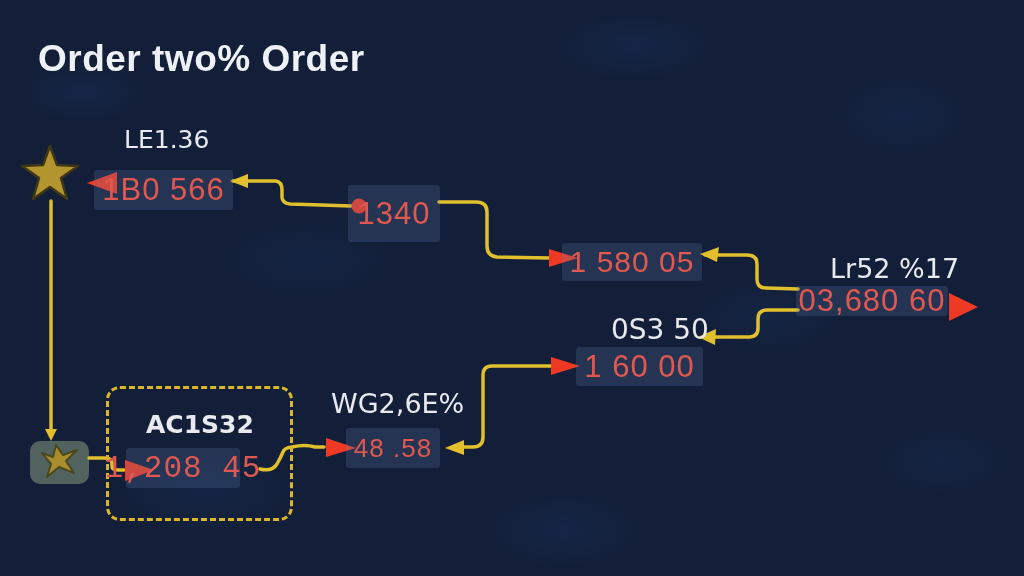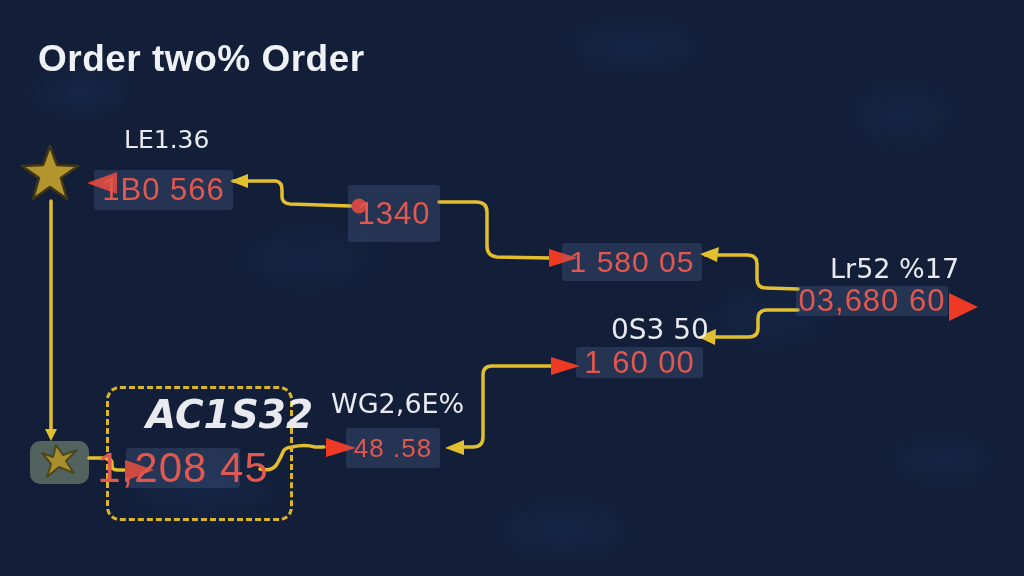--- a/index.html
+++ b/index.html
@@ -89,23 +89,23 @@
   </svg>
 
   <div class="dashed-box"></div>
 
   <div class="title">Order two% Order</div>
 
   <div class="label" style="left:124px;top:125px;font-size:25px;">LE1.36</div>
   <div class="label" style="left:830px;top:253px;font-size:27px;">Lr52 %17</div>
   <div class="label" style="left:583px;top:313px;font-size:28px;margin-left:28px;">0S3 50</div>
   <div class="label" style="left:331px;top:388px;font-size:27px;">WG2,6E%</div>
-  <div class="label" style="left:146px;top:392px;font-size:39px;font-weight:bold;font-style:italic;">AC1S32</div>
+  <div class="label" style="left:146px;top:410px;font-size:25px;font-weight:bold;">AC1S32</div>
 
   <div class="value-box" style="left:94px;top:170px;width:139px;height:40px;font-size:31px;">1B0 566</div>
   <div class="value-box" style="left:348px;top:185px;width:92px;height:57px;font-size:31px;">1340</div>
   <div class="value-box" style="left:562px;top:243px;width:140px;height:38px;font-size:30px;">1 580 05</div>
   <div class="value-box" style="left:796px;top:286px;width:152px;height:30px;font-size:31px;">03,680 60</div>
-  <div class="value-box" style="left:576px;top:347px;width:127px;height:31px;font-size:31px;">1 60 00</div>
+  <div class="value-box" style="left:576px;top:347px;width:127px;height:39px;font-size:31px;">1 60 00</div>
   <div class="value-box" style="left:346px;top:428px;width:94px;height:40px;font-size:26px;">48 .58</div>
-  <div class="value-box" style="left:126px;top:448px;width:114px;height:40px;font-size:42px;">1,208 45</div>
+  <div class="value-box" style="left:126px;top:448px;width:114px;height:40px;font-size:31px;font-family:Liberation Mono, monospace;">1,208 45</div>
 
 </div>
 
 </body></html>

